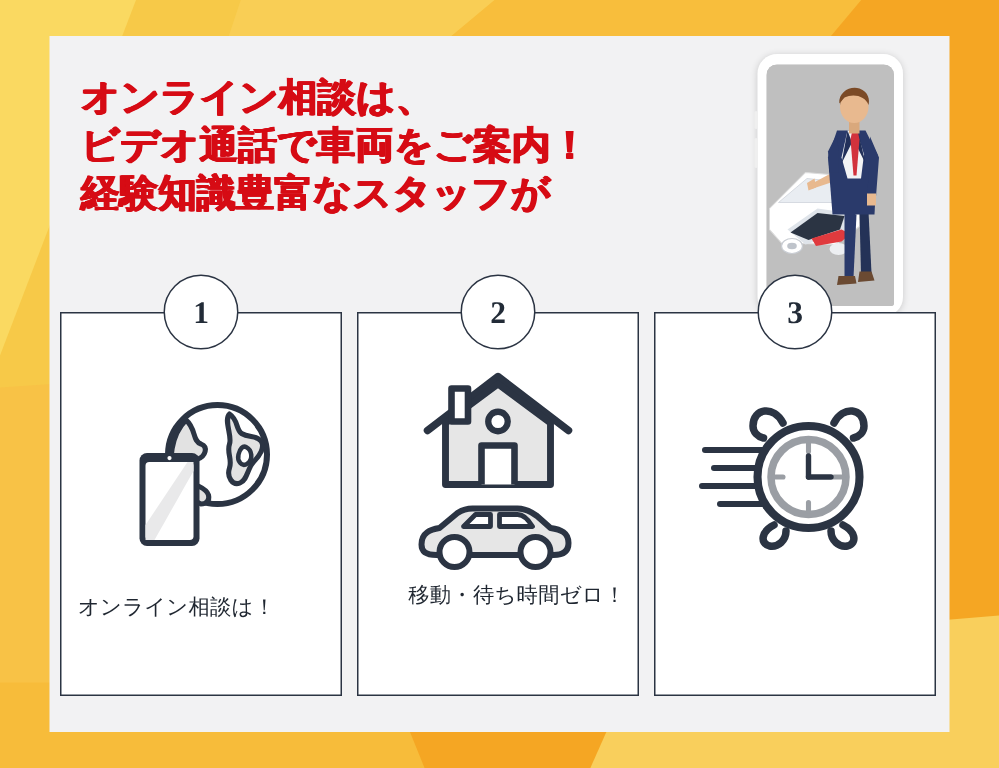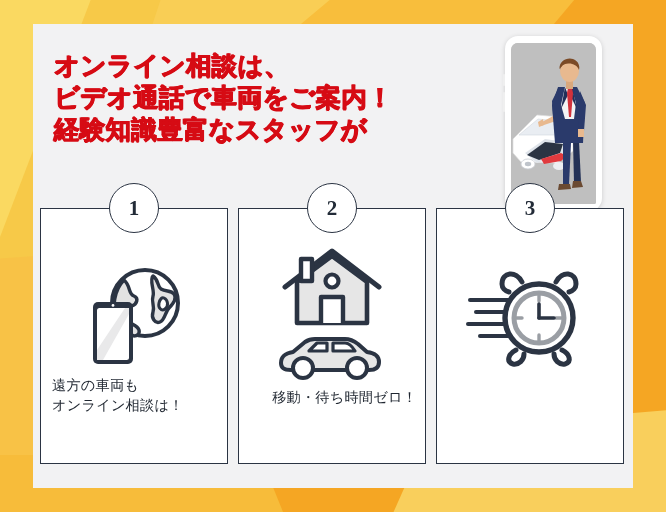--- a/index.html
+++ b/index.html
@@ -300,21 +300,20 @@
                    C76 48 72 44 74 38 C76 33 70 22 74 18 Z" fill="#E2E2E2" stroke="#2B3443" stroke-width="3.4" stroke-linejoin="round"></path>
           <path d="M85 40 C89 42 90 48 86 51 C82 54 79 49 80 45 C81 41 83 39 85 40 Z" fill="#FFFFFF" stroke="#2B3443" stroke-width="3"></path>
 
           <rect x="14" y="44" width="40" height="62" rx="5" fill="#2B3443"></rect>
           <rect x="18" y="50" width="32" height="52" rx="2.5" fill="#FFFFFF"></rect>
           <path d="M18 92 L46 50 L50 50 L50 56 L24 102 L18 102 Z" fill="#E9E9EA"></path>
           <circle cx="34" cy="47.4" r="1.4" fill="#FFFFFF"></circle>
         </svg>
       </div>
       <div class="card-caption">
-        <span class="ln">遠方の車両も</span>
         <span class="ln">オンライン相談は！</span>
       </div>
     </div>
 
     <div class="card" id="card-2">
       <div class="badge">2</div>
       <div class="card-art">
         <svg width="115" height="142" viewBox="0 0 115 142">
 
           <g>

